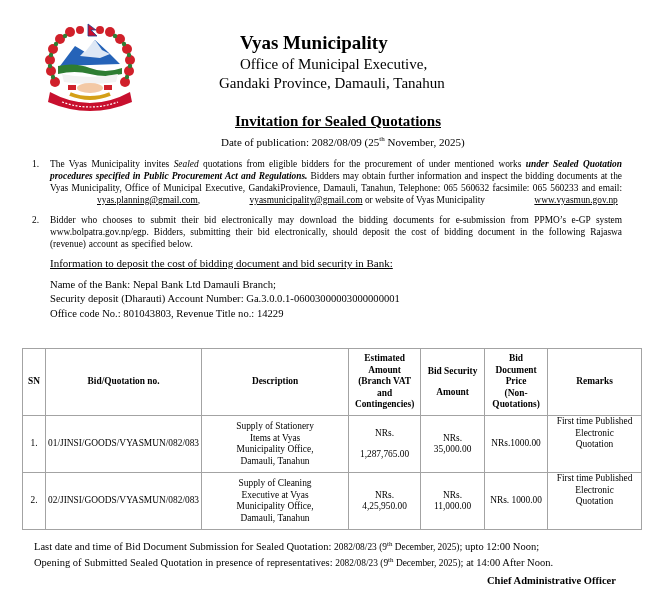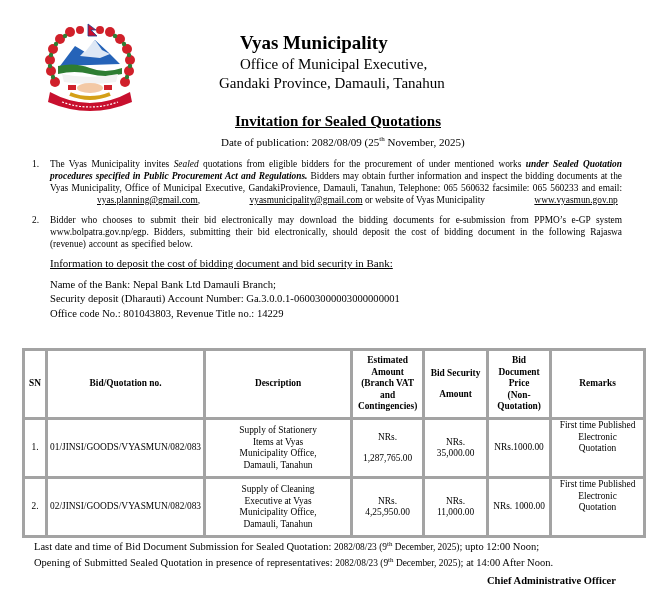--- a/index.html
+++ b/index.html
@@ -15,21 +15,21 @@
   .para { left:32px; width:590px; font-size:9.4px; line-height:12px; }
   .para .num { position:absolute; left:0; top:0; }
   .para .txt { margin-left:18px; text-align:justify; }
   .p1 { top:158px; }
   .p2 { top:214px; }
   .p2 .txt { word-spacing:0.5px; }
   a.lnk { color:#000; text-decoration:underline;margin-left:47px; }
   .bankhead { left:50px; top:257px; font-size:11px; text-decoration:underline; white-space:nowrap; }
   .bankinfo { left:50px; top:278px; font-size:10.6px; line-height:14.3px; white-space:nowrap; }
   table.q { position:absolute; left:22px; top:348px; border-collapse:collapse; font-size:9.4px; }
-  table.q th, table.q td { border:3px solid #a3a3a3; text-align:center; vertical-align:middle; padding:0 2px; line-height:11.5px; }
+  table.q th, table.q td { border:1px solid #a3a3a3; text-align:center; vertical-align:middle; padding:0 2px; line-height:11.5px; }
   table.q th { font-weight:bold; height:66px; }
   table.q td { height:56px; }
   table.q td.bid { text-align:left; padding-left:2px; }
   table.q td.sn { text-align:center; }
   .footer { left:34px; top:539px; font-size:10.5px; line-height:16px; white-space:nowrap; }
   .footer .sm { font-size:9.4px; }
   .signoff { left:487px; top:575px; font-size:10.5px; font-weight:bold; white-space:nowrap; }
 </style>
 </head>
 <body>
@@ -133,21 +133,21 @@
     <th>
       <div>Bid Security</div>
           <div style="height:10px"></div>
           <div>Amount</div>
     </th>
     <th>
       <div>Bid</div>
           <div>Document</div>
           <div>Price</div>
           <div>(Non-</div>
-          <div>Quotation)</div>
+          <div>Quotations)</div>
     </th>
     <th>Remarks</th>
   </tr>
   <tr>
     <td class="sn">1.</td>
     <td class="bid">01/JINSI/GOODS/VYASMUN/082/083</td>
     <td>
           <div>Supply of Stationery</div>
           <div>Items at Vyas</div>
           <div>Municipality Office,</div>

